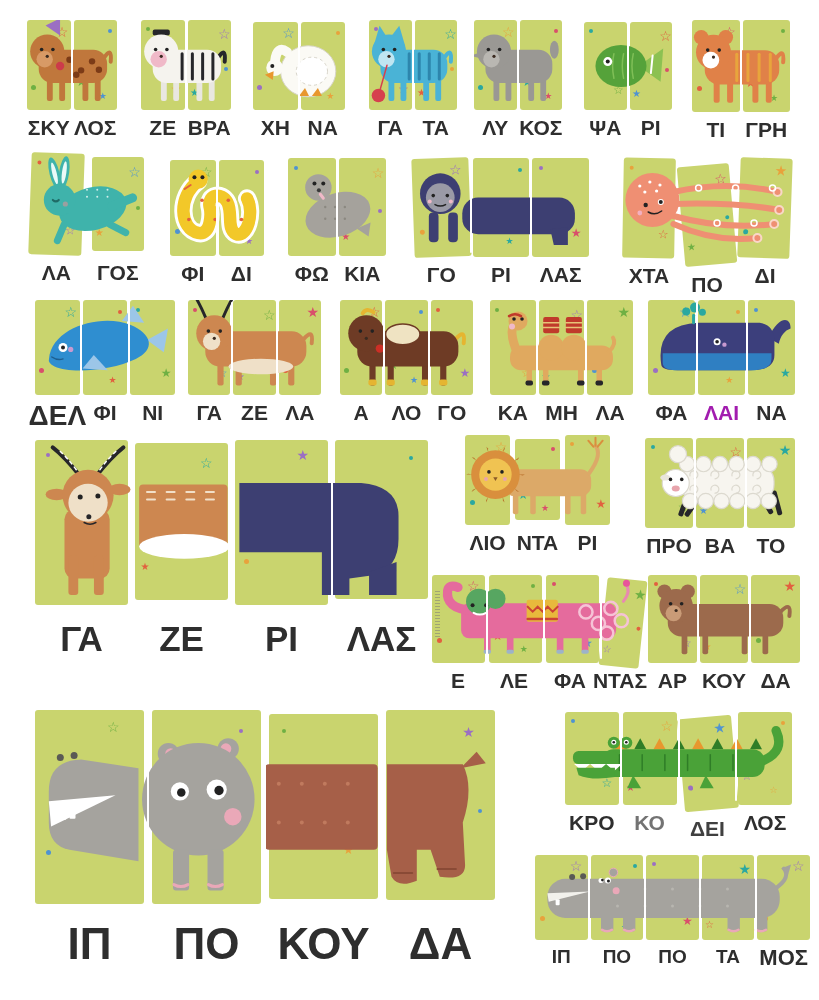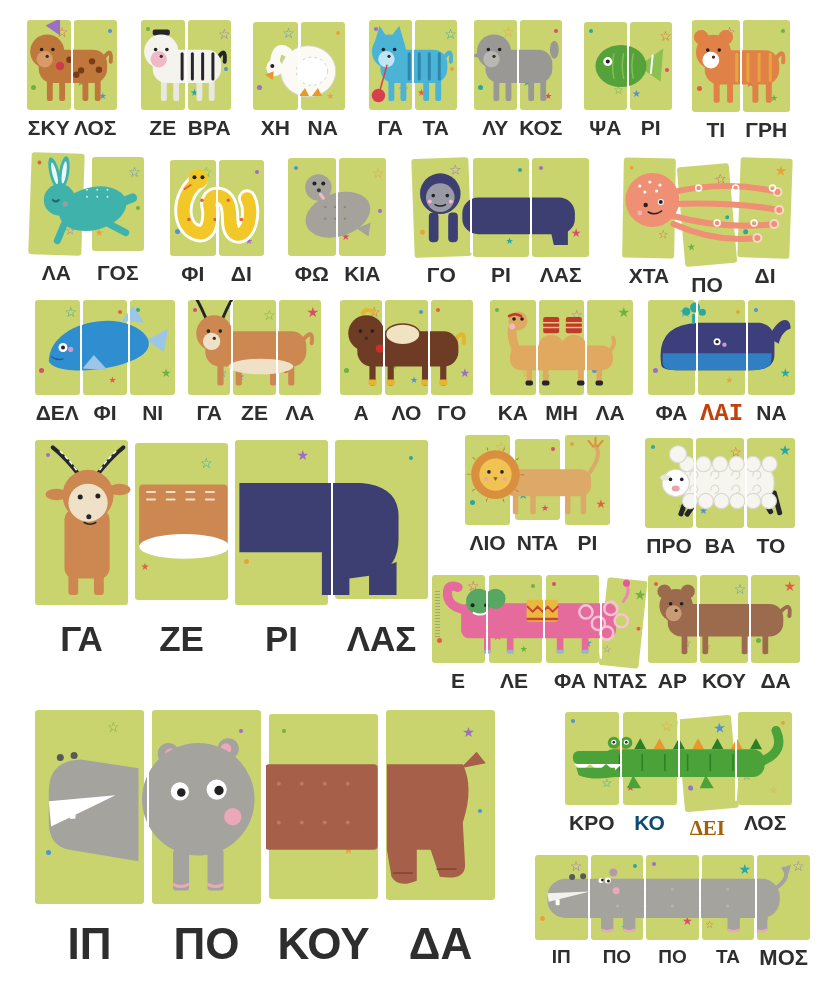--- a/index.html
+++ b/index.html
@@ -472,21 +472,21 @@
             <path d="M58.8,55.099999999999994 L72.8,70.3 L47.6,68.39999999999999 Z" fill="#9cc6e8"></path>
             <circle cx="28" cy="47.5" r="4.5" fill="#fff"></circle>
             <circle cx="28" cy="47.5" r="2" fill="#222"></circle>
             <circle cx="35.7" cy="49.4" r="2.6" fill="#c79ad0"></circle>
             <path d="M16.8,57 Q22.400000000000002,60.800000000000004 28,58.9" fill="none" stroke="#1e5f8f" stroke-width="1.5" stroke-linecap="round"></path>
           </svg></div>
         <div class="cut" style="left: 45.1667px; top: 2px; height: 89px; background: rgb(255, 255, 255);"></div>
         <div class="cut" style="left: 92.8333px; top: 2px; height: 89px; background: rgb(255, 255, 255);"></div>
       </div>
       <div class="labels" style="gap: 3px; margin-top: 7px;">
-        <div class="syll" style="width: 44.6667px; font-size: 21px; color: rgb(46, 46, 46);">ΔΕΛ</div>
+        <div class="syll" style="width: 44.6667px; font-size: 28px; color: rgb(46, 46, 46);">ΔΕΛ</div>
         <div class="syll" style="width: 44.6667px; font-size: 21px; color: rgb(46, 46, 46);">ΦΙ</div>
         <div class="syll" style="width: 44.6667px; font-size: 21px; color: rgb(46, 46, 46);">ΝΙ</div>
       </div>
     </div>
     <div class="group" style="left: 188px; top: 300px; width: 133px;">
       <div class="pieces" style="gap: 3px;">
         <div class="piece" style="width: 42.3333px; height: 95px; background: rgb(201, 212, 110);">
           <span class="dotd" style="left: 12%; top: 8%; width: 4px; height: 4px; background: rgb(217, 79, 107);"></span>
           <span class="star" style="left: 68%; top: 70%; font-size: 12px; color: rgb(79, 147, 209);">☆</span>
         </div>
@@ -640,21 +640,21 @@
             <path d="M45.57,15.200000000000001 L45.57,22.8" fill="none" stroke="#2aa8a0" stroke-width="3" stroke-linecap="round"></path>
             <circle cx="69.08999999999999" cy="41.8" r="3.5" fill="#fff"></circle>
             <circle cx="69.08999999999999" cy="41.8" r="1.8" fill="#222"></circle>
             <circle cx="76.44" cy="44.65" r="2.2" fill="#c79ad0"></circle>
           </svg></div>
         <div class="cut" style="left: 47.5px; top: 2px; height: 89px; background: rgb(255, 255, 255);"></div>
         <div class="cut" style="left: 97.5px; top: 2px; height: 89px; background: rgb(255, 255, 255);"></div>
       </div>
       <div class="labels" style="gap: 3px; margin-top: 7px;">
         <div class="syll" style="width: 47px; font-size: 21px; color: rgb(46, 46, 46);">ΦΑ</div>
-        <div class="syll" style="width: 47px; font-size: 24px; color: #c2410c; font-family: Liberation Mono, monospace;">ΛΑΙ</div>
+        <div class="syll" style="width: 47px; font-size: 21px; color: #a21caf;">ΛΑΙ</div>
         <div class="syll" style="width: 47px; font-size: 21px; color: rgb(46, 46, 46);">ΝΑ</div>
       </div>
     </div>
     <div class="group" style="left: 35px; top: 440px; width: 393px;">
       <div class="pieces" style="gap: 7px;">
         <div class="piece" style="width: 93px; height: 165px; background: rgb(201, 212, 110);">
           <span class="dotd" style="left: 12%; top: 8%; width: 4px; height: 4px; background: rgb(155, 111, 195);"></span>
           <span class="star" style="left: 68%; top: 70%; font-size: 12px; color: rgb(217, 79, 107);">☆</span>
         </div>
         <div class="piece" style="width: 93px; height: 157px; background: rgb(201, 212, 110); transform: translateY(3px) rotate(0deg);">
@@ -1034,22 +1034,22 @@
             <circle cx="61.290000000000006" cy="30.225" r="1.3" fill="#222"></circle>
             <path d="M68.1,63.24 l-6,13.020000000000001 l14,0 Z" fill="#4aa238"></path>
             <path d="M140.74,63.24 l-6,13.020000000000001 l14,0 Z" fill="#4aa238"></path>
           </svg></div>
         <div class="cut" style="left: 54.75px; top: 2px; height: 87px; background: rgb(255, 255, 255);"></div>
         <div class="cut" style="left: 112.5px; top: 2px; height: 87px; background: rgb(255, 255, 255);"></div>
         <div class="cut" style="left: 170.25px; top: 2px; height: 87px; background: rgb(255, 255, 255);"></div>
       </div>
       <div class="labels" style="gap: 4px; margin-top: 7px;">
         <div class="syll" style="width: 53.75px; font-size: 21px; color: rgb(46, 46, 46);">ΚΡΟ</div>
-        <div class="syll" style="width: 53.75px; font-size: 21px; color: #0c4a6e; text-align: center;">ΚΟ</div>
-        <div class="syll" style="width: 53.75px; font-size: 21px; color: #a16207; transform: translateY(6px); font-family: Liberation Serif, serif;">ΔΕΙ</div>
+        <div class="syll" style="width: 53.75px; font-size: 21px; color: #737373; text-align: center;">ΚΟ</div>
+        <div class="syll" style="width: 53.75px; font-size: 21px; color: #404040; transform: translateY(6px);">ΔΕΙ</div>
         <div class="syll" style="width: 53.75px; font-size: 21px; color: rgb(46, 46, 46);">ΛΟΣ</div>
       </div>
     </div>
     <div class="group" style="left: 535px; top: 855px; width: 275px;">
       <div class="pieces" style="gap: 3px;">
         <div class="piece" style="width: 52.6px; height: 85px; background: rgb(201, 212, 110);">
           <span class="star" style="left: 66%; top: 5%; font-size: 14px; color: rgb(155, 111, 195);">☆</span>
           <span class="dotd" style="left: 10%; top: 72%; width: 5px; height: 5px; background: rgb(232, 162, 60);"></span>
         </div>
         <div class="piece" style="width: 52.6px; height: 85px; background: rgb(201, 212, 110);">

